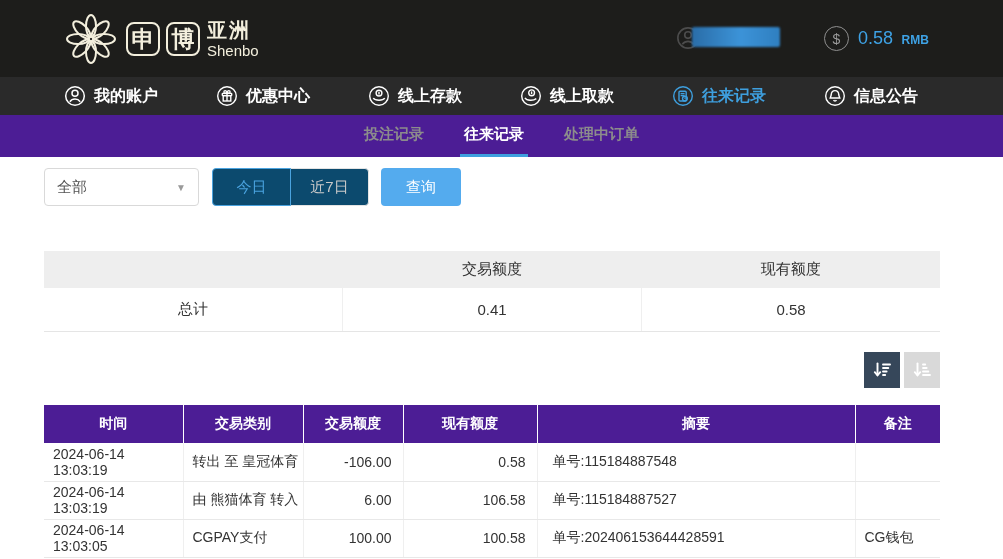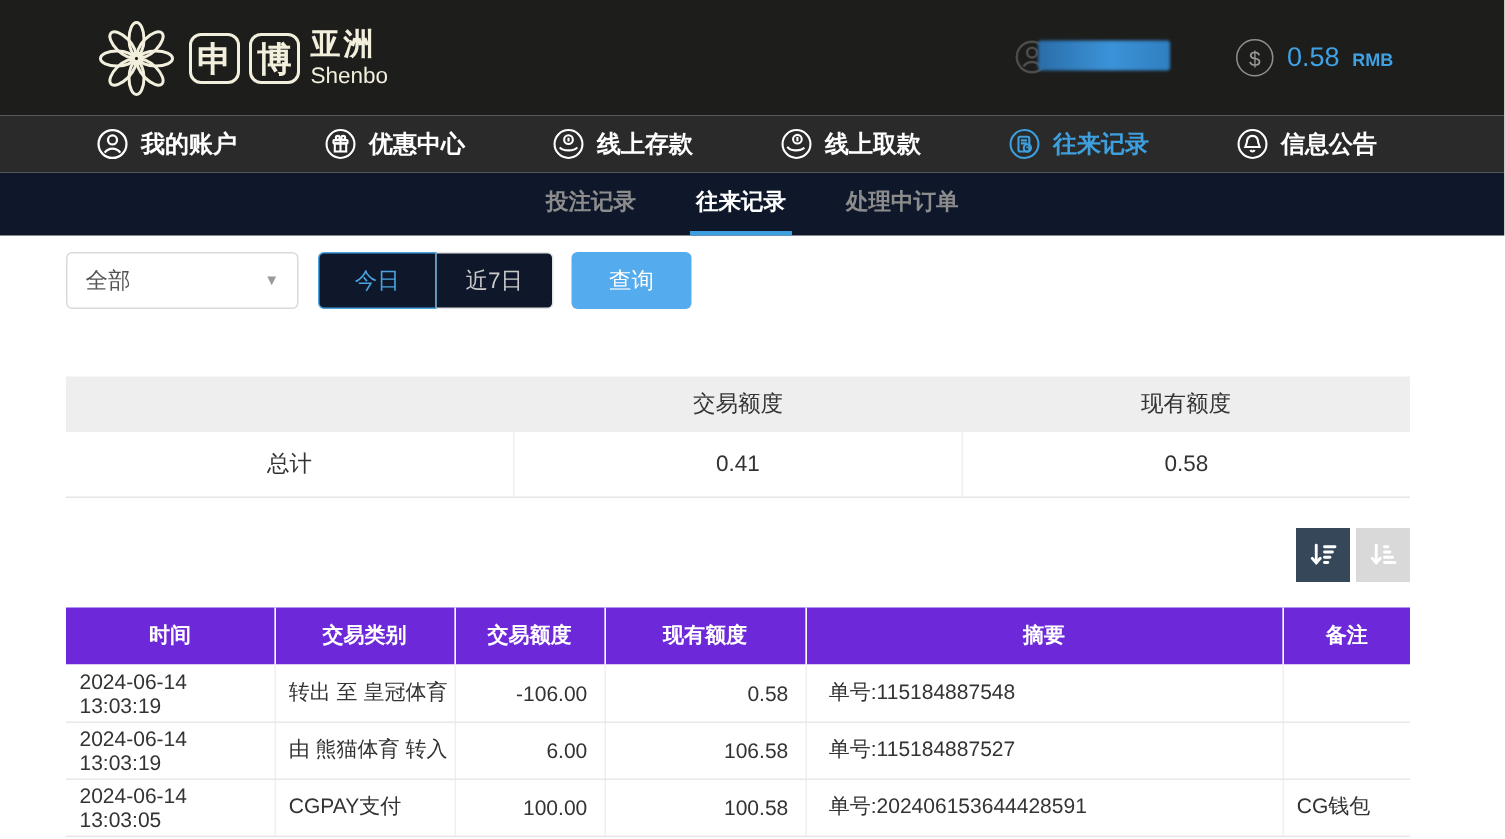--- a/index.html
+++ b/index.html
@@ -26,36 +26,36 @@
   .balance .cur { font-size:12px; font-weight:bold; margin-left:4px; }
 
   
   .main-nav { height:38px; background:#2a2a2a; display:flex; align-items:center; padding-left:64px; }
   .nav-item { display:flex; align-items:center; gap:8px; color:#fff; font-size:16px; font-weight:bold;
     margin-right:58px; cursor:pointer; white-space:nowrap;text-align:right; }
   .nav-item.active { color:#3e9fde; }
   .nav-item svg { display:block; }
 
   
-  .sub-nav { height:42px; background:#0f172a; display:flex; justify-content:center; }
+  .sub-nav { height:42px; background:#4c1d95; display:flex; justify-content:center; }
   .sub-tab { height:42px; display:flex; align-items:center; margin:0 16px; padding:0 4px;
     color:#8c8c8c; font-size:15px; font-weight:bold; cursor:pointer; border-bottom:3px solid transparent; }
   .sub-tab.active { color:#fff; border-bottom:3px solid #3e9fde; }
 
   
   .filter-row { display:flex; align-items:center; margin:11px 0 0 44px; }
   .select-box { width:155px; height:38px; border:1px solid #d9d9d9; border-radius:4px; background:#fff;
     display:flex; align-items:center; justify-content:space-between; padding:0 12px; cursor:pointer; }
   .select-box .val { color:#555; font-size:15px; }
   .select-box .caret { color:#9a9a9a; font-size:10px; }
   .date-box { width:222px; height:38px; border:1px solid #d9d9d9; border-radius:4px; background:#fff;
     display:flex; align-items:center; padding:0 10px; gap:8px; margin-left:10px; cursor:pointer; }
   .date-box .val { color:#b9b9b9; font-size:15px; letter-spacing:.3px; }
   .seg { display:flex; margin-left:13px; }
-  .seg-btn { width:79px; height:38px; background:#0f172a; border:1px solid #e4e4e4; color:#c9c9c9;
+  .seg-btn { width:79px; height:38px; background:#0c4a6e; border:1px solid #e4e4e4; color:#c9c9c9;
     display:flex; align-items:center; justify-content:center; font-size:15px; margin-left:-1px; cursor:pointer; }
   .seg-btn:first-child { border-radius:4px 0 0 4px; margin-left:0; }
   .seg-btn:last-child { border-radius:0 4px 4px 0; }
   .seg-btn.active { border-color:#4aa3df; color:#4aa3df; position:relative; z-index:2; }
   .search-btn { width:80px; height:38px; margin-left:12px; background:#54abee; border:none; border-radius:4px;
     color:#fff; font-size:15px; cursor:pointer; font-family:inherit; }
 
   
   .summary { width:896px; margin:45px 0 0 44px; }
   .summary-head { display:flex; height:37px; background:#eeeeee; }
@@ -68,21 +68,21 @@
 
   
   .sort-row { width:896px; margin:20px 0 0 44px; display:flex; justify-content:flex-end; gap:4px; }
   .sort-btn { width:36px; height:36px; display:flex; align-items:center; justify-content:center;
     border:none; cursor:pointer; }
   .sort-btn.desc { background:#36475a; }
   .sort-btn.asc { background:#d9d9d9; }
 
   
   .data-table { width:896px; margin:17px 0 0 44px; border-collapse:collapse; table-layout:fixed; }
-  .data-table th { height:38px; background:#6d28d9; color:#fff; font-size:14px; font-weight:bold;
+  .data-table th { height:38px; background:#4c1d95; color:#fff; font-size:14px; font-weight:bold;
     border-right:1px solid #fff;margin-top:28px; }
   .data-table th:last-child { border-right:none; }
   .data-table td { height:38px; color:#333; font-size:14px; border-bottom:1px solid #e8e8e8;
     border-right:1px solid #efefef; background:#fff; }
   .data-table td:last-child { border-right:none; }
   .col-time  { width:139px; } .col-type { width:120px; } .col-amount { width:100px; }
   .col-bal   { width:134px; } .col-desc { width:318px; } .col-note  { width:85px; }
   td.t-left  { text-align:left;  padding-left:9px;  }
   td.t-right { text-align:right; padding-right:11px; }
   td.t-desc  { text-align:left;  padding-left:15px; }

